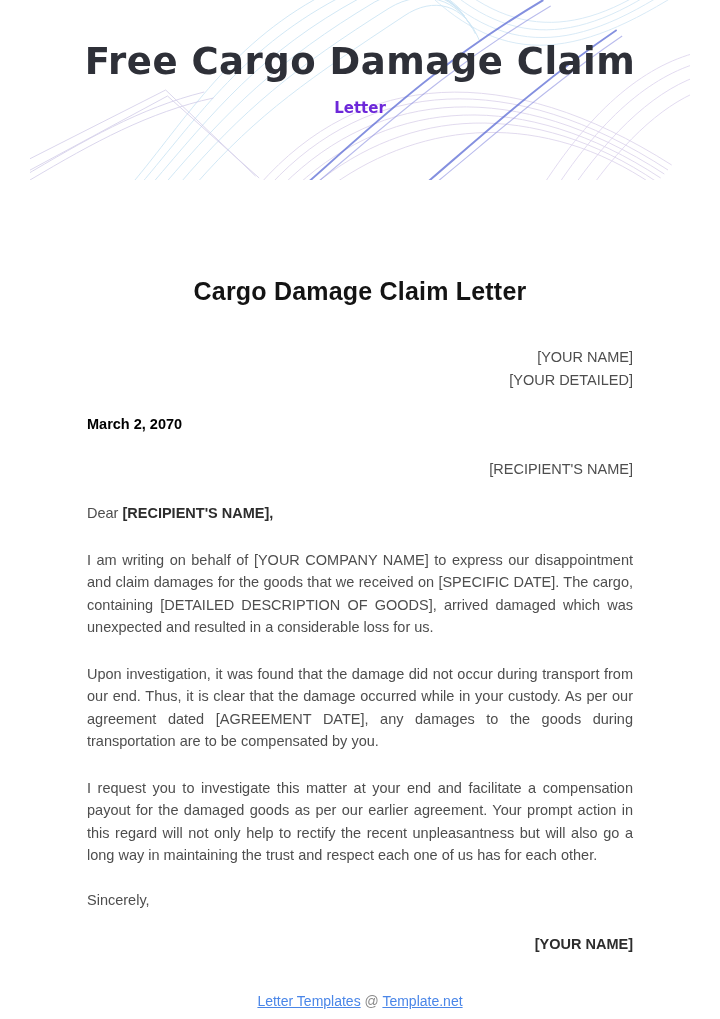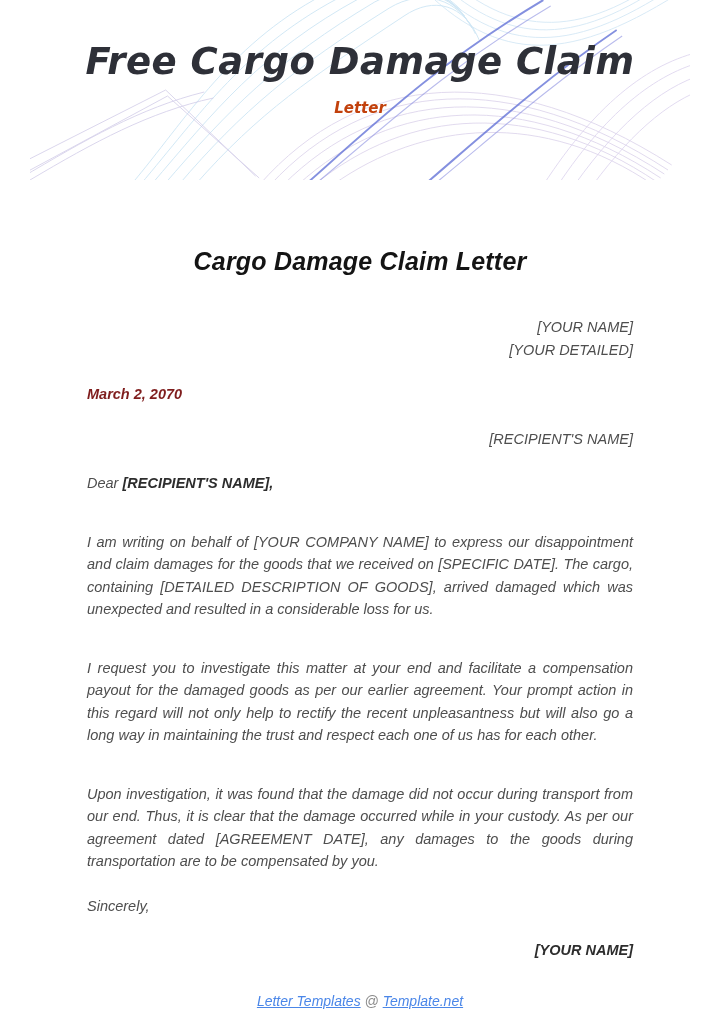--- a/index.html
+++ b/index.html
@@ -6,21 +6,20 @@
   html, body { background: #ffffff; }
   body { font-family: "Liberation Sans", sans-serif; }
 
   .page {
     position: relative;
     width: 660px;
     height: 1019px;
     margin: 0 auto;
     background: #ffffff;
     overflow: hidden;
-    font-style: italic;
   }
 
   
   .banner {
     position: relative;
     width: 100%;
     height: 180px;
     background: #ffffff;
     overflow: hidden;
   }
@@ -46,47 +45,47 @@
     letter-spacing: 0.5px;
     color: #2e3038;
     text-align: center;
     line-height: 1.1;
   }
   .banner-subtitle {
     margin-top: 16px;
     font-family: "DejaVu Sans", sans-serif;
     font-size: 15px;
     font-weight: 700;
-    color: #c2410c;
+    color: #6d28d9;
     text-align: center;
   }
 
   
   .doc {
     padding: 0 57px;
     color: #4e4e4e;
     font-size: 14.5px;
     line-height: 22.5px;
   }
   .doc-title {
-    margin-top: 66px;
+    margin-top: 96px;
     text-align: center;
     font-size: 25px;
     line-height: 30px;
     font-weight: 700;
     color: #141414;
     letter-spacing: 0.2px;
   }
   .block { margin-top: 22px; }
   .sender-block { margin-top: 40px; }
   .line { display: block; text-align: right; }
   .bold { font-weight: 700; color: #2d2d2d; }
-  .date-line { font-weight: 700; color: #7f1d1d; }
+  .date-line { font-weight: 700; color: #000000; }
   .para {
-    margin-top: 36px;
+    margin-top: 24px;
     text-align: justify;
   }
   .closing-block { margin-top: 22px; }
   .signature-block { margin-top: 22px; }
 
   
   .footer {
     position: absolute;
     left: 0; right: 0;
     bottom: 10px;
@@ -174,22 +173,22 @@
 
     <div class="block">
       <span class="line">[RECIPIENT'S NAME]</span>
     </div>
 
     <div class="block">
       <span>Dear </span><span class="bold">[RECIPIENT'S NAME]</span><span class="bold">,</span>
     </div>
 
     <p class="para">I am writing on behalf of [YOUR COMPANY NAME] to express our disappointment and claim damages for the goods that we received on [SPECIFIC DATE]. The cargo, containing [DETAILED DESCRIPTION OF GOODS], arrived damaged which was unexpected and resulted in a considerable loss for us.</p>
+    <p class="para">Upon investigation, it was found that the damage did not occur during transport from our end. Thus, it is clear that the damage occurred while in your custody. As per our agreement dated [AGREEMENT DATE], any damages to the goods during transportation are to be compensated by you.</p>
     <p class="para">I request you to investigate this matter at your end and facilitate a compensation payout for the damaged goods as per our earlier agreement. Your prompt action in this regard will not only help to rectify the recent unpleasantness but will also go a long way in maintaining the trust and respect each one of us has for each other.</p>
-    <p class="para">Upon investigation, it was found that the damage did not occur during transport from our end. Thus, it is clear that the damage occurred while in your custody. As per our agreement dated [AGREEMENT DATE], any damages to the goods during transportation are to be compensated by you.</p>
 
     <div class="closing-block">Sincerely,</div>
 
     <div class="signature-block">
       <span class="line bold">[YOUR NAME]</span>
     </div>
   </div>
 
   <div class="footer">
     <a>Letter Templates</a>

